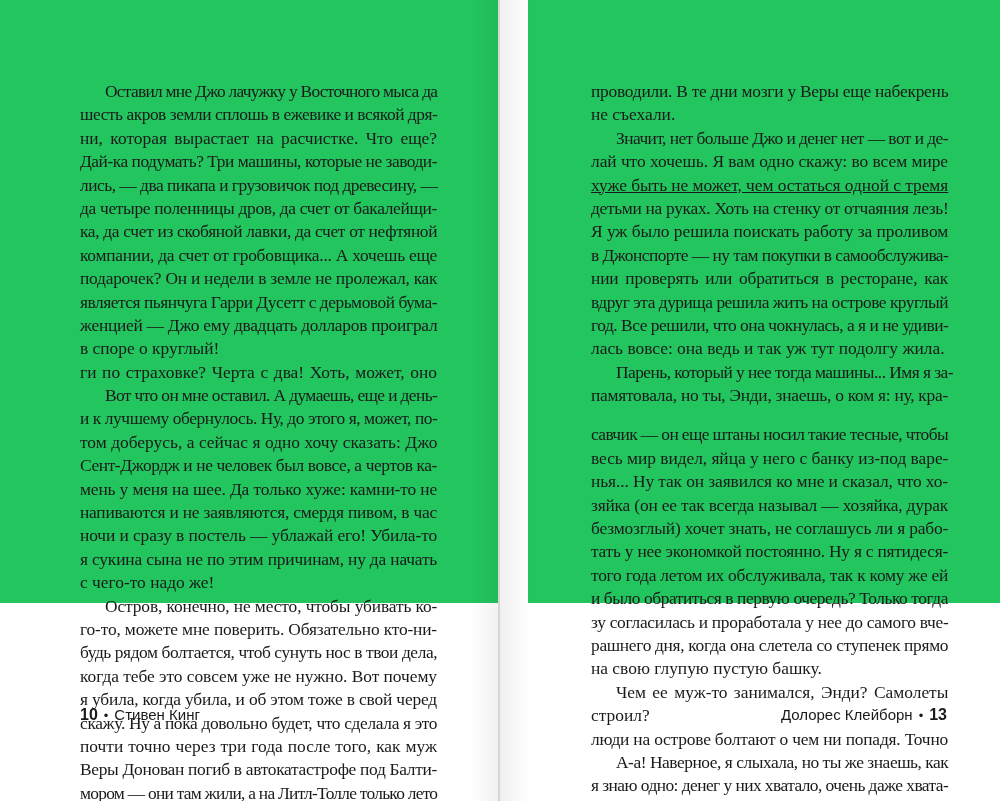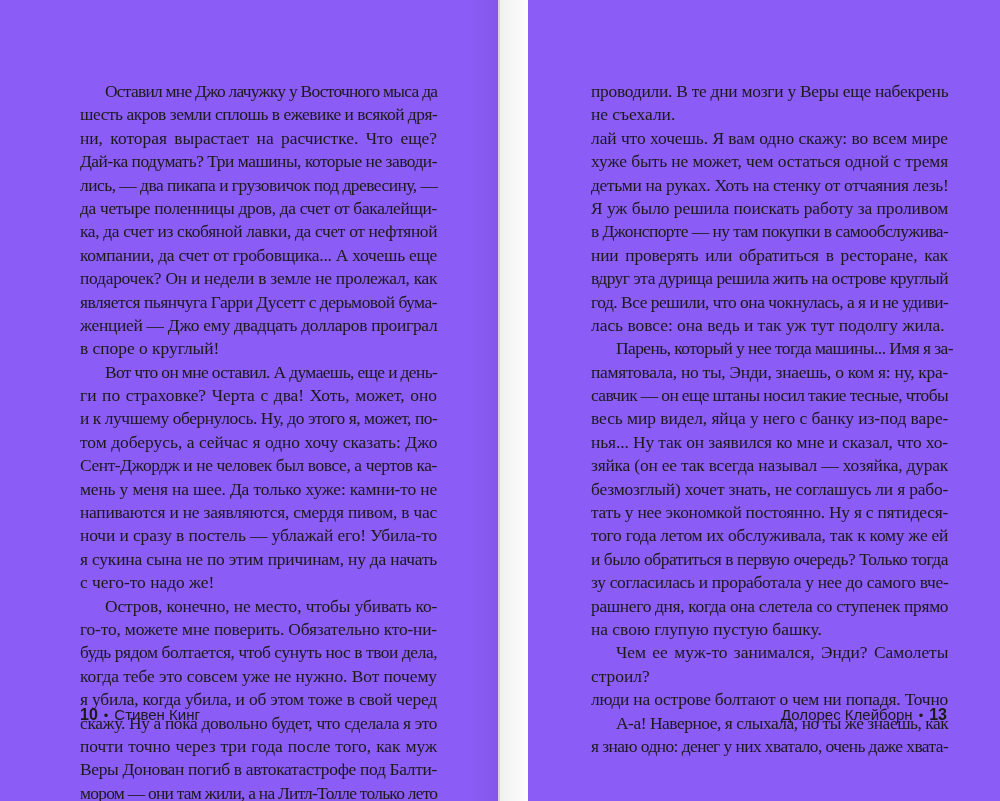--- a/index.html
+++ b/index.html
@@ -16,22 +16,22 @@
   }
   .spread {
     position: absolute;
     left: 0; top: 0;
     width: 1000px; height: 801px;
   }
   .page {
     position: absolute;
     top: 0;
     width: 500px;
-    height: 801px;
-    background: #8b5cf6;
+    height: 603px;
+    background: #22c55e;
   }
   .page.left { left: 0; }
   .page.right { left: 528px; }
   .gutter-shadow-left {
     position: absolute;
     top: 0; left: 470px;
     width: 30px; height: 801px;
     background: linear-gradient(to right, rgba(0,0,0,0) 0%, rgba(0,0,0,0.035) 60%, rgba(0,0,0,0.06) 100%);
   }
   .gutter-shadow-right {
@@ -103,22 +103,22 @@
         <span class="line" style="display: block; width: auto; word-spacing: 3px;">ни, которая вырастает на расчистке. Что еще?</span>
         <span class="line" style="display: block; width: auto; letter-spacing: -0.489362px;">Дай-ка подумать? Три машины, которые не заводи-</span>
         <span class="line" style="display: block; width: auto; letter-spacing: -0.5px;">лись, — два пикапа и грузовичок под древесину, —</span>
         <span class="line" style="display: block; width: auto; letter-spacing: -0.319149px;">да четыре поленницы дров, да счет от бакалейщи-</span>
         <span class="line" style="display: block; width: auto; letter-spacing: -0.32px;">ка, да счет из скобяной лавки, да счет от нефтяной</span>
         <span class="line" style="display: block; width: auto; letter-spacing: -0.234043px;">компании, да счет от гробовщика... А хочешь еще</span>
         <span class="line" style="display: block; width: auto; letter-spacing: -0.234043px;">подарочек? Он и недели в земле не пролежал, как</span>
         <span class="line" style="display: block; width: auto; letter-spacing: -0.479167px;">является пьянчуга Гарри Дусетт с дерьмовой бума-</span>
         <span class="line" style="display: block; width: auto; letter-spacing: -0.272727px;">женцией — Джо ему двадцать долларов проиграл</span>
         <span class="line last">в споре о круглый!</span>
+        <span class="line" style="display: block; width: auto; word-spacing: 1.25px;">ги по страховке? Черта с два! Хоть, может, оно</span>
         <span class="line indent" style="display: block; width: auto; letter-spacing: -0.608696px;">Вот что он мне оставил. А думаешь, еще и день-</span>
-        <span class="line" style="display: block; width: auto; word-spacing: 1.25px;">ги по страховке? Черта с два! Хоть, может, оно</span>
         <span class="line" style="display: block; width: auto; letter-spacing: -0.42px;">и к лучшему обернулось. Ну, до этого я, может, по-</span>
         <span class="line" style="display: block; width: auto; word-spacing: 0.125px;">том доберусь, а сейчас я одно хочу сказать: Джо</span>
         <span class="line" style="display: block; width: auto; letter-spacing: -0.395833px;">Сент-Джордж и не человек был вовсе, а чертов ка-</span>
         <span class="line" style="display: block; width: auto; letter-spacing: -0.148936px;">мень у меня на шее. Да только хуже: камни-то не</span>
         <span class="line" style="display: block; width: auto; letter-spacing: -0.212766px;">напиваются и не заявляются, смердя пивом, в час</span>
         <span class="line" style="display: block; width: auto; letter-spacing: -0.108696px;">ночи и сразу в постель — ублажай его! Убила-то</span>
         <span class="line" style="display: block; width: auto; letter-spacing: -0.170213px;">я сукина сына не по этим причинам, ну да начать</span>
         <span class="line last">с чего-то надо же!</span>
         <span class="line indent" style="display: block; width: auto; letter-spacing: -0.113636px;">Остров, конечно, не место, чтобы убивать ко-</span>
         <span class="line" style="display: block; width: auto; letter-spacing: -0.170213px;">го-то, можете мне поверить. Обязательно кто-ни-</span>
@@ -132,32 +132,33 @@
       </div>
     <div class="footer">
       <span class="num">10</span><span class="bullet">•</span><span>Стивен Кинг</span>
     </div>
   </div>
 
   <div class="page right">
     <div class="text-block" id="right-text">
         <span class="line" style="display: block; width: auto; letter-spacing: -0.23913px;">проводили. В те дни мозги у Веры еще набекрень</span>
         <span class="line last">не съехали.</span>
+        <span class="line indent" style="display: block; width: auto; letter-spacing: -0.543478px;">Значит, нет больше Джо и денег нет — вот и де-</span>
         <span class="line" style="display: block; width: auto; letter-spacing: -0.0434783px;">лай что хочешь. Я вам одно скажу: во всем мире</span>
-        <span class="line" style="display: block; width: auto; letter-spacing: -0.0434783px;">хуже быть не может, чем остаться одной с тремя</span>
+        <span class="line" style="display: block; width: auto; letter-spacing: -0.0434783px; text-decoration: underline;">хуже быть не может, чем остаться одной с тремя</span>
         <span class="line" style="display: block; width: auto; letter-spacing: -0.306122px;">детьми на руках. Хоть на стенку от отчаяния лезь!</span>
         <span class="line" style="display: block; width: auto; letter-spacing: -0.0227273px;">Я уж было решила поискать работу за проливом</span>
         <span class="line" style="display: block; width: auto; letter-spacing: -0.543478px;">в Джонспорте — ну там покупки в самообслужива-</span>
         <span class="line" style="display: block; width: auto; letter-spacing: -0.173913px;">нии проверять или обратиться в ресторане, как</span>
         <span class="line" style="display: block; width: auto; letter-spacing: -0.489362px;">вдруг эта дурища решила жить на острове круглый</span>
         <span class="line" style="display: block; width: auto; letter-spacing: -0.470588px;">год. Все решили, что она чокнулась, а я и не удиви-</span>
         <span class="line last">лась вовсе: она ведь и так уж тут подолгу жила.</span>
         <span class="line indent" style="display: block; width: auto; letter-spacing: -0.541667px;">Парень, который у нее тогда машины... Имя я за-</span>
         <span class="line" style="display: block; width: auto; letter-spacing: -0.26px;">памятовала, но ты, Энди, знаешь, о ком я: ну, кра-</span>
-        <span class="line" style="display: block; width: auto; letter-spacing: -0.617021px;">савчик — он еще штаны носил такие тесные, чтобы</span>
+        <span class="line" style="display: block; width: auto; letter-spacing: -0.617021px; margin-top: 16px;">савчик — он еще штаны носил такие тесные, чтобы</span>
         <span class="line" style="display: block; width: auto; letter-spacing: -0.0416667px;">весь мир видел, яйца у него с банку из-под варе-</span>
         <span class="line" style="display: block; width: auto; letter-spacing: -0.1px;">нья... Ну так он заявился ко мне и сказал, что хо-</span>
         <span class="line" style="display: block; width: auto; letter-spacing: -0.1875px;">зяйка (он ее так всегда называл — хозяйка, дурак</span>
         <span class="line" style="display: block; width: auto; letter-spacing: -0.166667px;">безмозглый) хочет знать, не соглашусь ли я рабо-</span>
         <span class="line" style="display: block; width: auto; letter-spacing: -0.229167px;">тать у нее экономкой постоянно. Ну я с пятидеся-</span>
         <span class="line" style="display: block; width: auto; letter-spacing: -0.229167px;">того года летом их обслуживала, так к кому же ей</span>
         <span class="line" style="display: block; width: auto; letter-spacing: -0.4375px;">и было обратиться в первую очередь? Только тогда</span>
         <span class="line" style="display: block; width: auto; letter-spacing: -0.285714px;">зу согласилась и проработала у нее до самого вче-</span>
         <span class="line" style="display: block; width: auto; letter-spacing: -0.3125px;">рашнего дня, когда она слетела со ступенек прямо</span>
         <span class="line last">на свою глупую пустую башку.</span>

